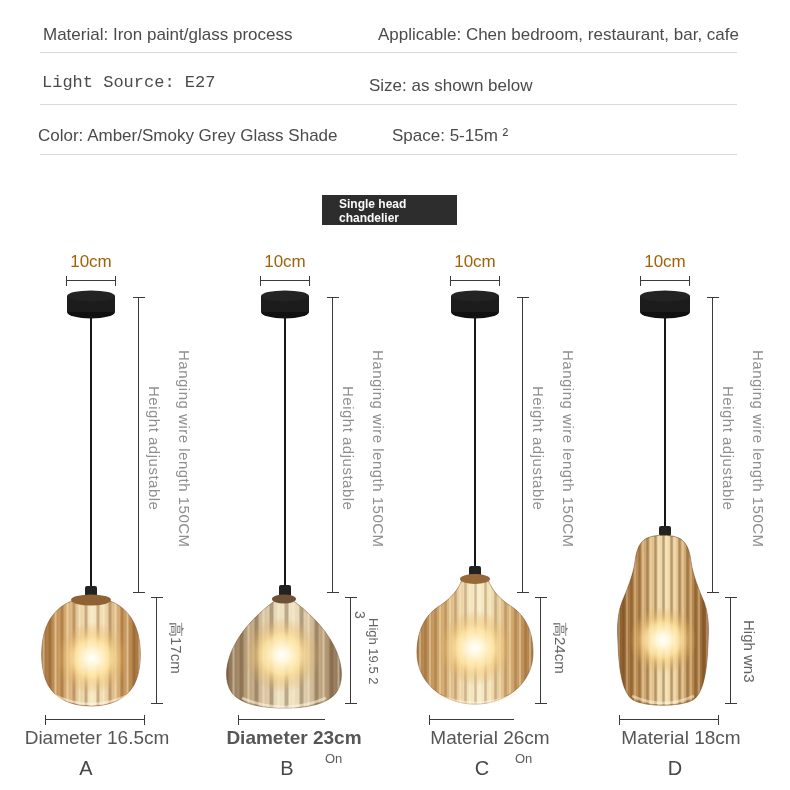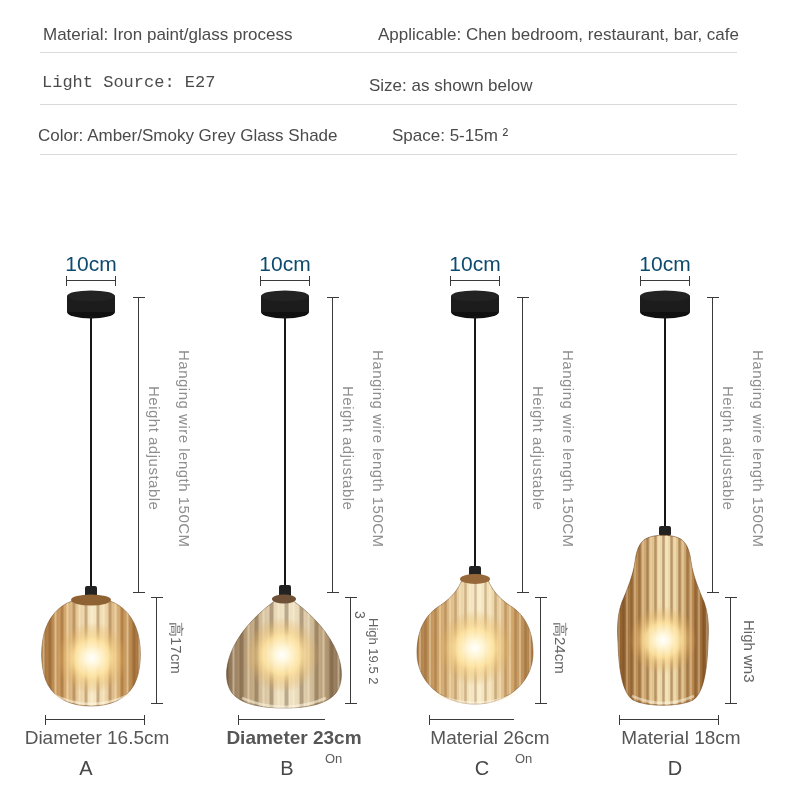--- a/index.html
+++ b/index.html
@@ -13,21 +13,21 @@
   
   .badge{position:absolute;left:322px;top:195px;width:135px;height:30px;background:#2d2d2d;
          color:#fbfbfb;font-size:12px;font-weight:bold;line-height:1.18;padding:2px 0 0 17px;
          box-sizing:border-box;}
 
   
   .col{position:absolute;top:0;width:200px;height:790px;}
   .col-a{left:0;} .col-b{left:194px;} .col-c{left:384px;} .col-d{left:574px;}
 
   .cw-label{position:absolute;top:252px;left:0;width:182px;text-align:center;
-            font-size:21px;color:#0c4a6e;}
+            font-size:17px;color:#a16207;}
   .lamp-svg{position:absolute;left:0;top:280px;}
 
   
   .dim-h{position:absolute;height:0;border-top:1px solid #3a3a3a;}
   .dim-h::before,.dim-h::after{content:"";position:absolute;top:-5px;width:1px;height:10px;background:#3a3a3a;}
   .dim-h::before{left:0;} .dim-h::after{right:0;}
   .dim-h.no-right::after{display:none;}
   .cw-line{top:280px;left:66px;width:50px;}
   .dia-line{top:719px;}
   .col-a .dia-line{left:45px;width:100px;}
@@ -68,20 +68,24 @@
     <div class="spec-text" style="left:378px;top:25px;">Applicable: Chen bedroom, restaurant, bar, cafe</div>
     <div class="spec-line" style="top:52px;"></div>
     <div class="spec-text" style="left:42px;top:73px;font-family:Liberation Mono, monospace;">Light Source: E27</div>
     <div class="spec-text" style="left:369px;top:76px;">Size: as shown below</div>
     <div class="spec-line" style="top:104px;"></div>
     <div class="spec-text" style="left:38px;top:126px;">Color: Amber/Smoky Grey Glass Shade</div>
     <div class="spec-text" style="left:392px;top:126px;">Space: 5-15m ²</div>
     <div class="spec-line" style="top:154px;"></div>
   </div>
 
+  <div class="badge">
+    <div>Single head</div>
+    <div>chandelier</div>
+  </div>
 
   <div class="col col-a">
     <div class="cw-label">10cm</div>
     <div class="dim-h cw-line"></div>
     <svg class="lamp-svg" width="200" height="480" viewBox="0 0 200 480">
       <defs>
         <linearGradient id="gA" x1="0" y1="0" x2="1" y2="0">
           <stop offset="0" stop-color="#a3713a"></stop>
             <stop offset="0.2" stop-color="#cf9f62"></stop>
           <stop offset="0.42" stop-color="#eed7ab"></stop>

